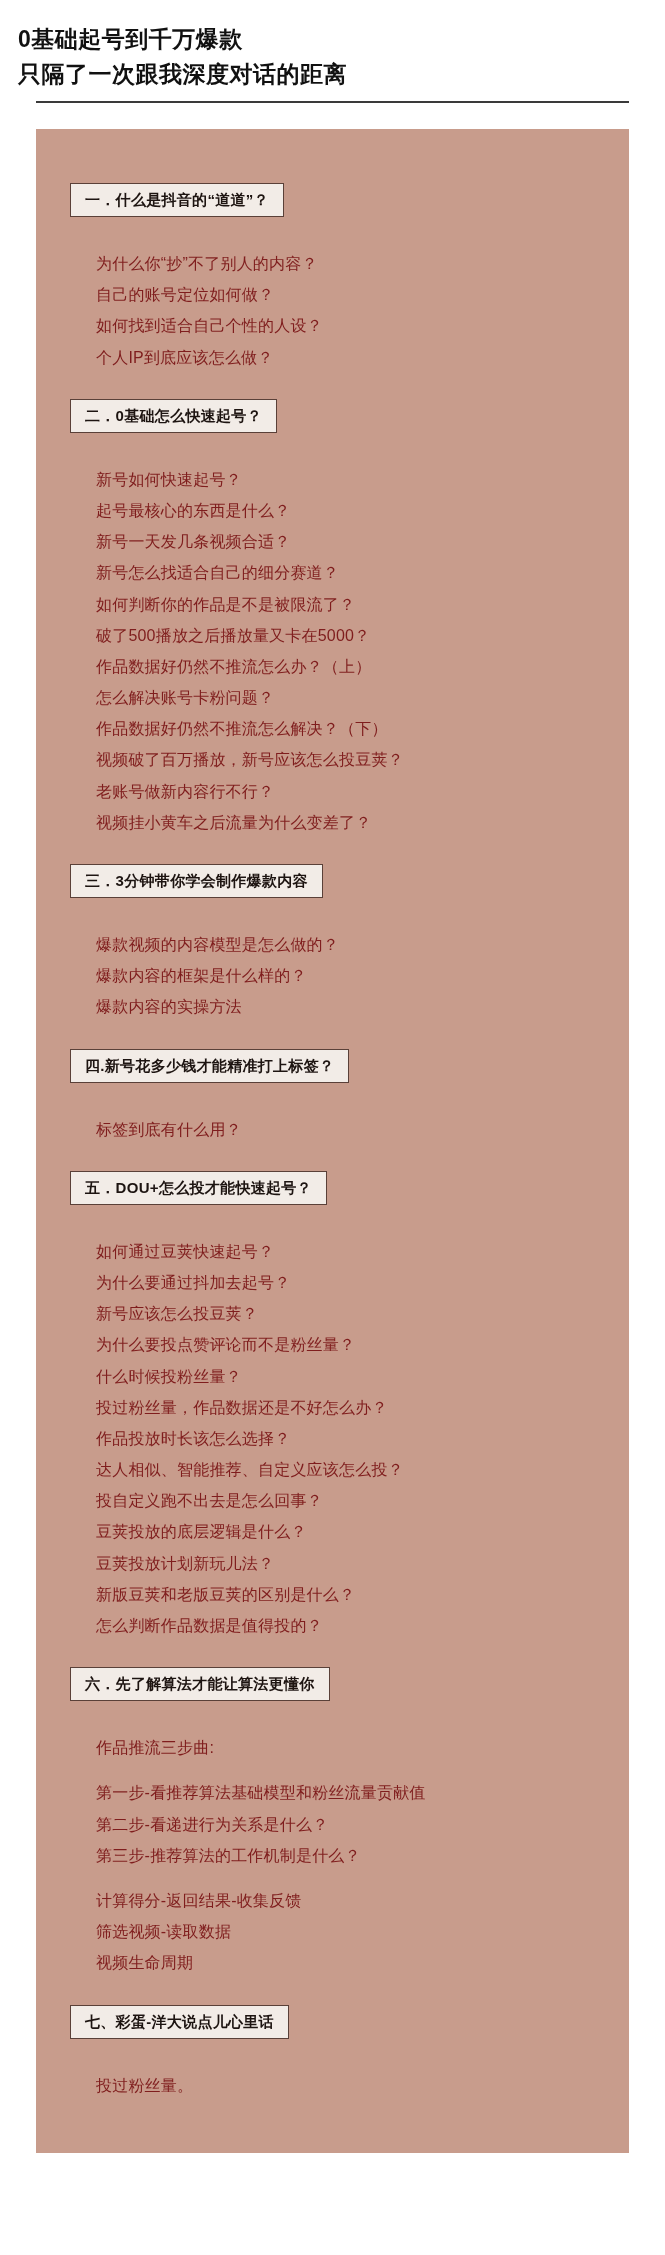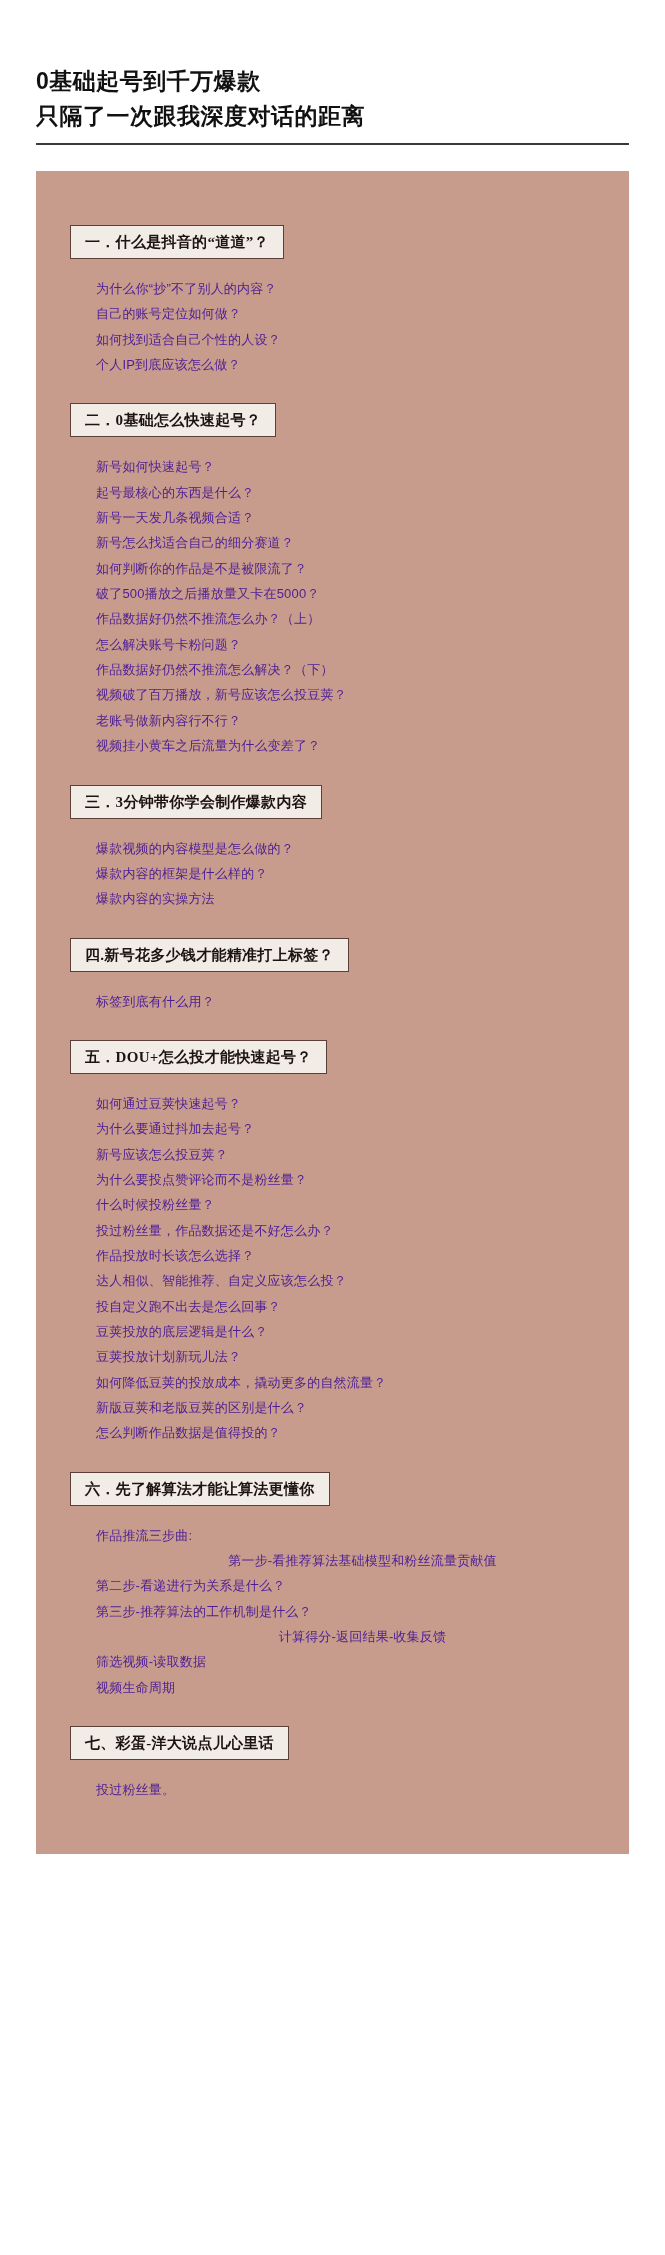--- a/index.html
+++ b/index.html
@@ -14,22 +14,21 @@
     color: #1a1a1a;
   }
   .page {
     width: 665px;
     min-height: 2255px;
     background: #ffffff;
     box-sizing: border-box;
     position: relative;
   }
   .header {
-    padding: 22px 36px 0 36px;
-    margin-top: 42px;
+    padding: 22px 36px 0 18px;
   }
   .header .line {
     font-size: 23px;
     font-weight: bold;
     letter-spacing: 0.5px;
     line-height: 1.5;
     color: #111111;
   }
   .header-rule {
     margin: 10px 36px 0 36px;
@@ -45,38 +44,37 @@
     margin-bottom: 6px;
   }
   .section-heading {
     display: inline-block;
     background: #f2ece7;
     border: 1px solid #5a4038;
     color: #1d1411;
     font-size: 15px;
     font-weight: bold;
     padding: 7px 14px 7px 14px;
-    margin: 20px 0 1px 34px;
+    margin: 20px 0 15px 34px;
     line-height: 1.2;
     letter-spacing: 0.3px;
-    font-family: Liberation Serif, serif;
   }
   .section-items {
     margin: 16px 0 0 60px;
     padding: 0;
     list-style: none;
   }
   .section-items li {
-    font-size: 13px;
+    font-size: 16px;
     line-height: 1.95;
-    color: #4c1d95;
+    color: #7f1d1d;
     letter-spacing: 0.2px;
   }
   .section-items li.gap-before {
-    text-align: center;
+    margin-top: 14px;
   }
   .spacer-bottom {
     height: 6px;
   }
 </style>
 </head>
 <body>
 
 <div class="page">
 
@@ -120,21 +118,20 @@
           <li>为什么要通过抖加去起号？</li>
           <li>新号应该怎么投豆荚？</li>
           <li>为什么要投点赞评论而不是粉丝量？</li>
           <li>什么时候投粉丝量？</li>
           <li>投过粉丝量，作品数据还是不好怎么办？</li>
           <li>作品投放时长该怎么选择？</li>
           <li>达人相似、智能推荐、自定义应该怎么投？</li>
           <li>投自定义跑不出去是怎么回事？</li>
           <li>豆荚投放的底层逻辑是什么？</li>
           <li>豆荚投放计划新玩儿法？</li>
-          <li>如何降低豆荚的投放成本，撬动更多的自然流量？</li>
           <li>新版豆荚和老版豆荚的区别是什么？</li>
           <li>怎么判断作品数据是值得投的？</li>
         </ul></div>
       <div class="section"><div class="section-heading">六．先了解算法才能让算法更懂你</div><ul class="section-items">
           <li>作品推流三步曲:</li>
           <li class="gap-before">第一步-看推荐算法基础模型和粉丝流量贡献值</li>
           <li>第二步-看递进行为关系是什么？</li>
           <li>第三步-推荐算法的工作机制是什么？</li>
           <li class="gap-before">计算得分-返回结果-收集反馈</li>
           <li>筛选视频-读取数据</li>

